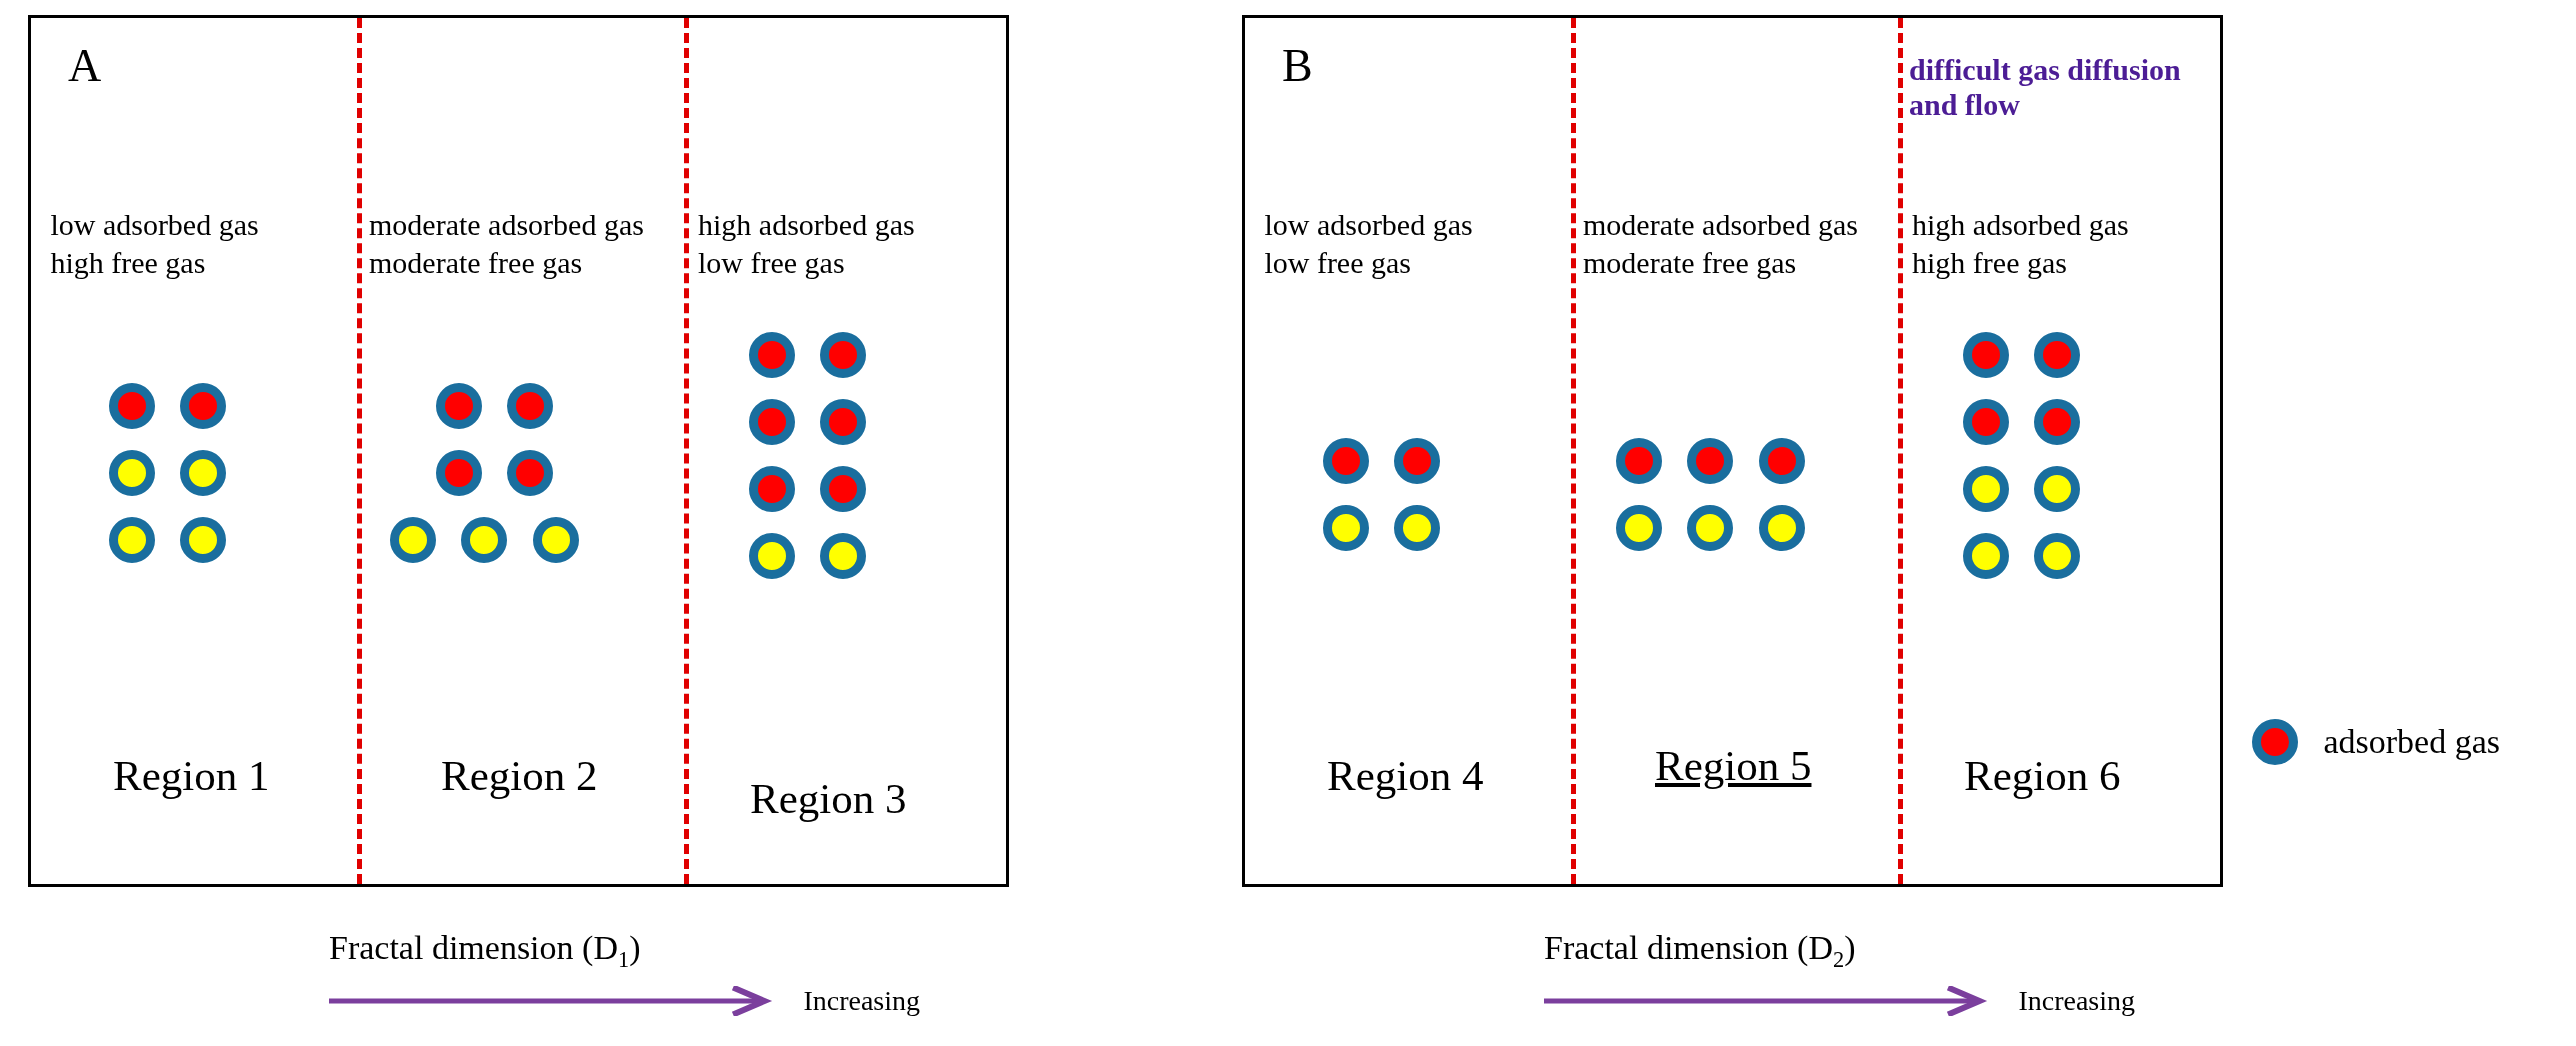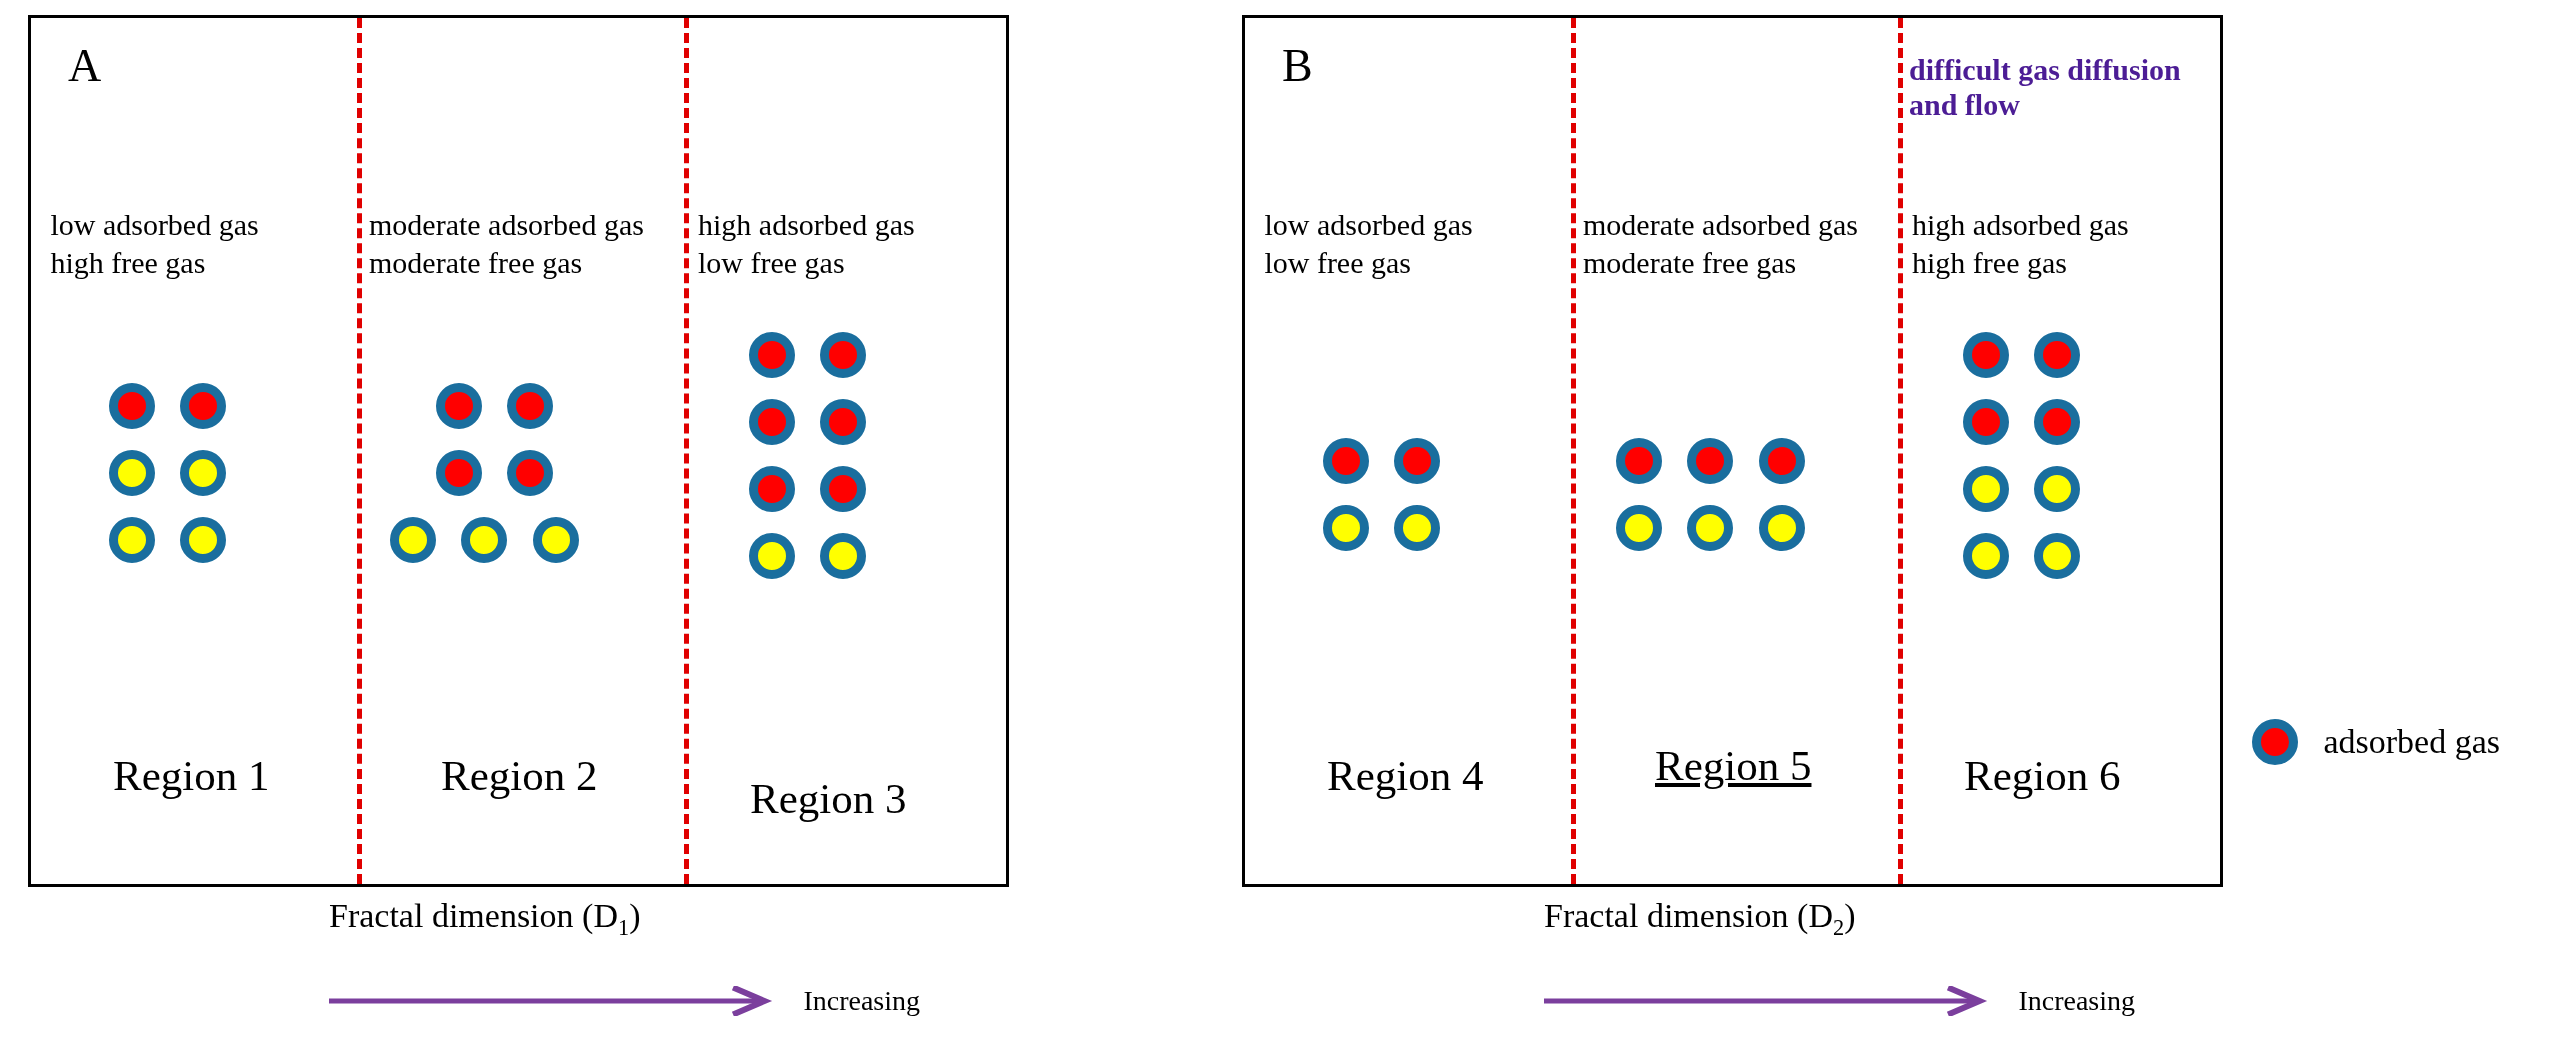--- a/index.html
+++ b/index.html
@@ -34,21 +34,21 @@
        box-sizing:border-box;border:9.7px solid #1a6e9e;}
   .dot.adsorbed{background:#ff0000;}
   .dot.free{background:#ffff00;}
 
   
   .warn{position:absolute;font-size:30px;font-weight:bold;color:#4c1d95;
         line-height:1.18;white-space:nowrap;z-index:5;}
   .warn .ln{display:block;}
 
   
-  .axis-caption{position:absolute;font-size:34px;white-space:nowrap;}
+  .axis-caption{position:absolute;font-size:34px;white-space:nowrap;margin-top:32px;}
   .axis-caption sub{font-size:22.4px;}
 
   .arrow-row{position:absolute;display:flex;align-items:center;}
   .arrow-svg{display:block;}
   .arrow-label{font-size:28px;margin-left:25.4px;white-space:nowrap;}
 
   
   #legend{position:absolute;left:2252px;top:719px;}
   .legend-item{display:flex;align-items:center;margin-bottom:54px;}
   .legend-item .dot{flex:0 0 auto;}

